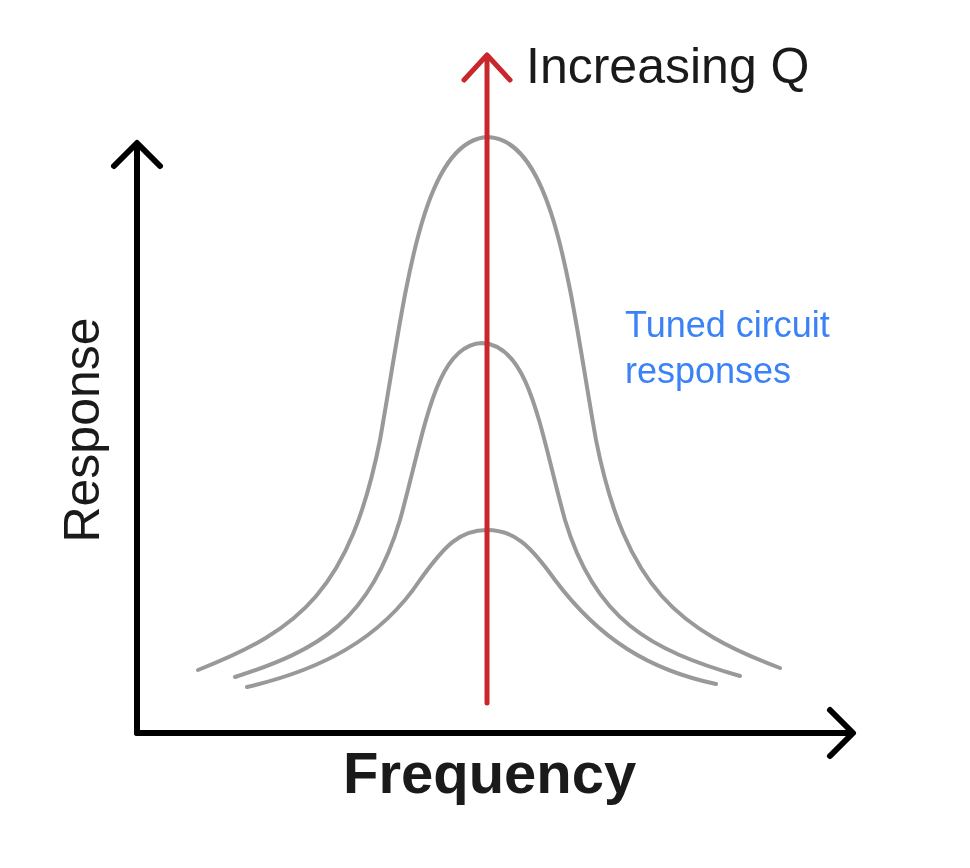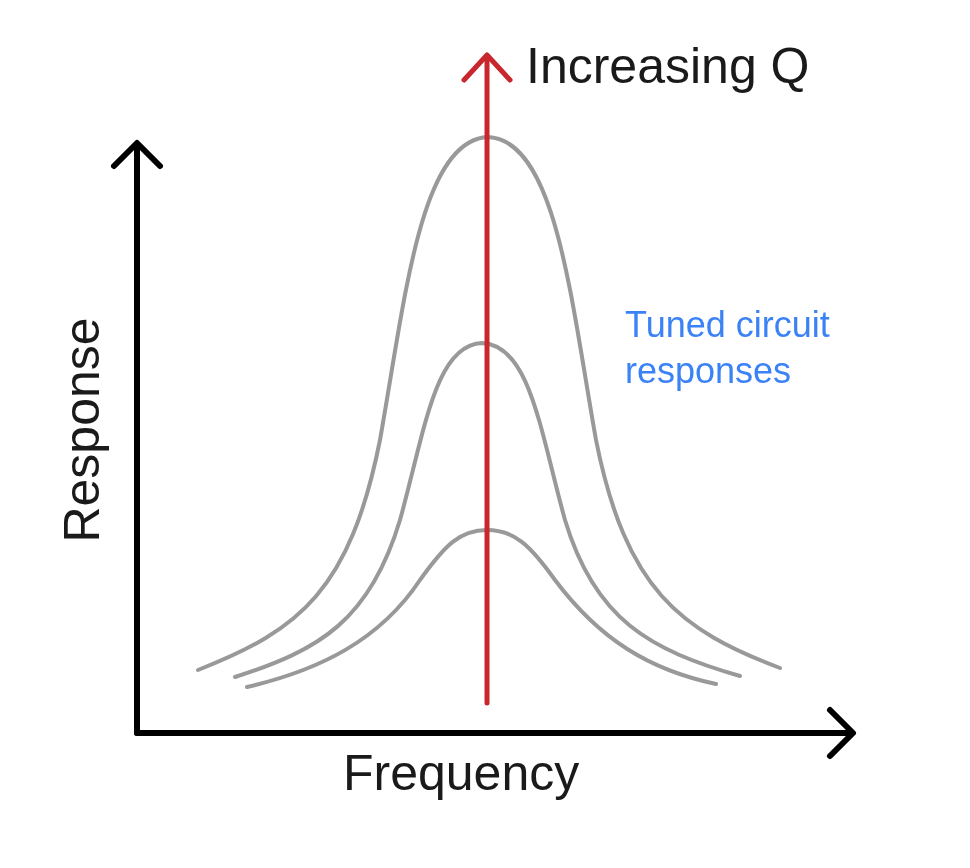--- a/index.html
+++ b/index.html
@@ -1,21 +1,21 @@
 <!DOCTYPE html>
 <html><head>
 <meta charset="utf-8">
 <style>
   html, body { margin: 0; padding: 0; background: #ffffff; }
   .canvas { position: relative; width: 970px; height: 824px; background: #ffffff; overflow: hidden; }
   svg { position: absolute; left: 0; top: 0; }
   .lbl { position: absolute; font-family: "Liberation Sans", sans-serif; color: #1a1a1a; white-space: nowrap; }
   .title { left: 526px; top: 38px; font-size: 50px; line-height: 56px; }
   .annot { left: 625px; top: 302px; font-size: 36px; line-height: 46px; color: #3b82f6; white-space: pre; }
-  .xlabel { left: 343px; top: 745px; font-size: 50px; line-height: 56px; }
+  .xlabel { left: 343px; top: 745px; font-size: 58px; line-height: 56px; font-weight: bold; }
   .ylabel { left: 82px; top: 430px; font-size: 50px; line-height: 56px; transform: translate(-50%, -50%) rotate(-90deg); transform-origin: center; }
 </style>
 </head>
 <body>
 
 <div class="canvas">
   <svg width="970" height="868" viewBox="0 0 970 868">
 
     <g stroke="#000" stroke-width="6" fill="none" stroke-linecap="round" stroke-linejoin="round">
       <line x1="137" y1="733" x2="137" y2="146"></line>

